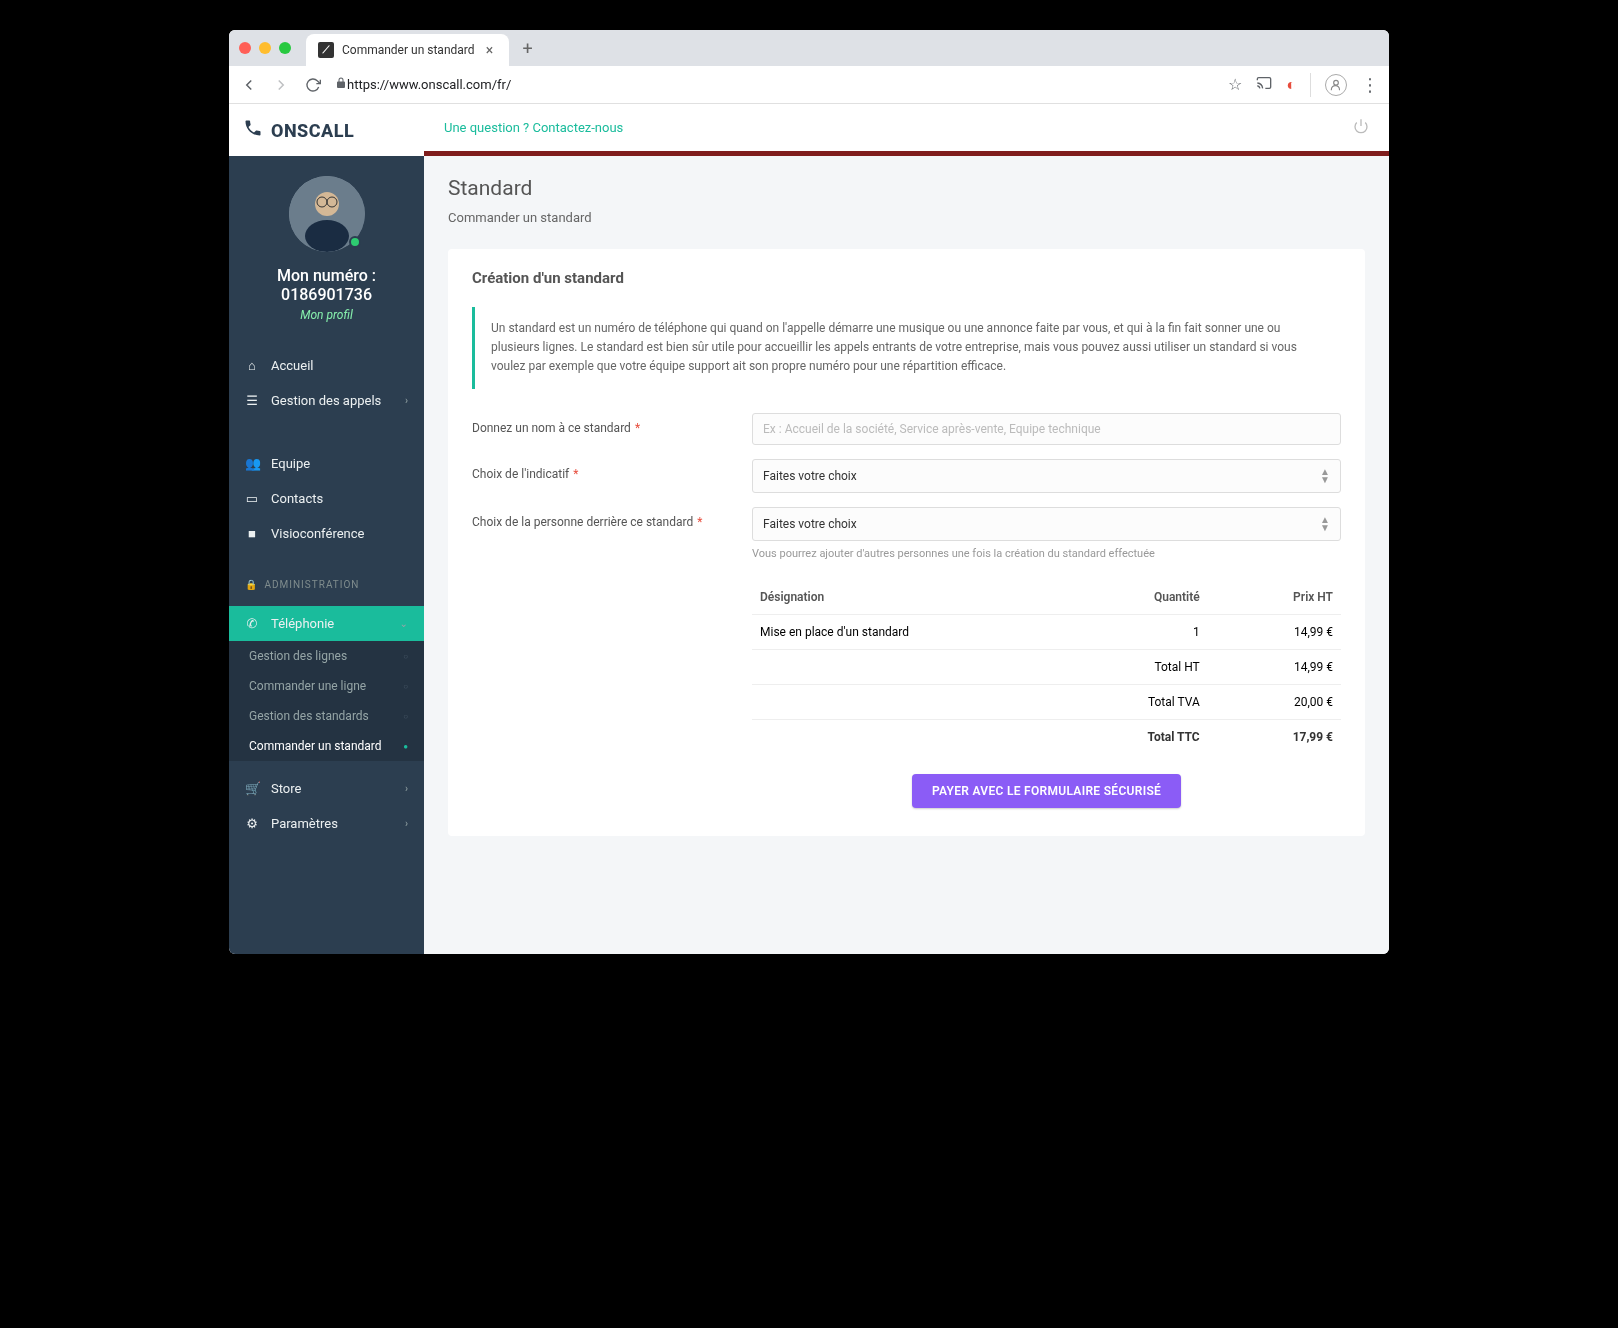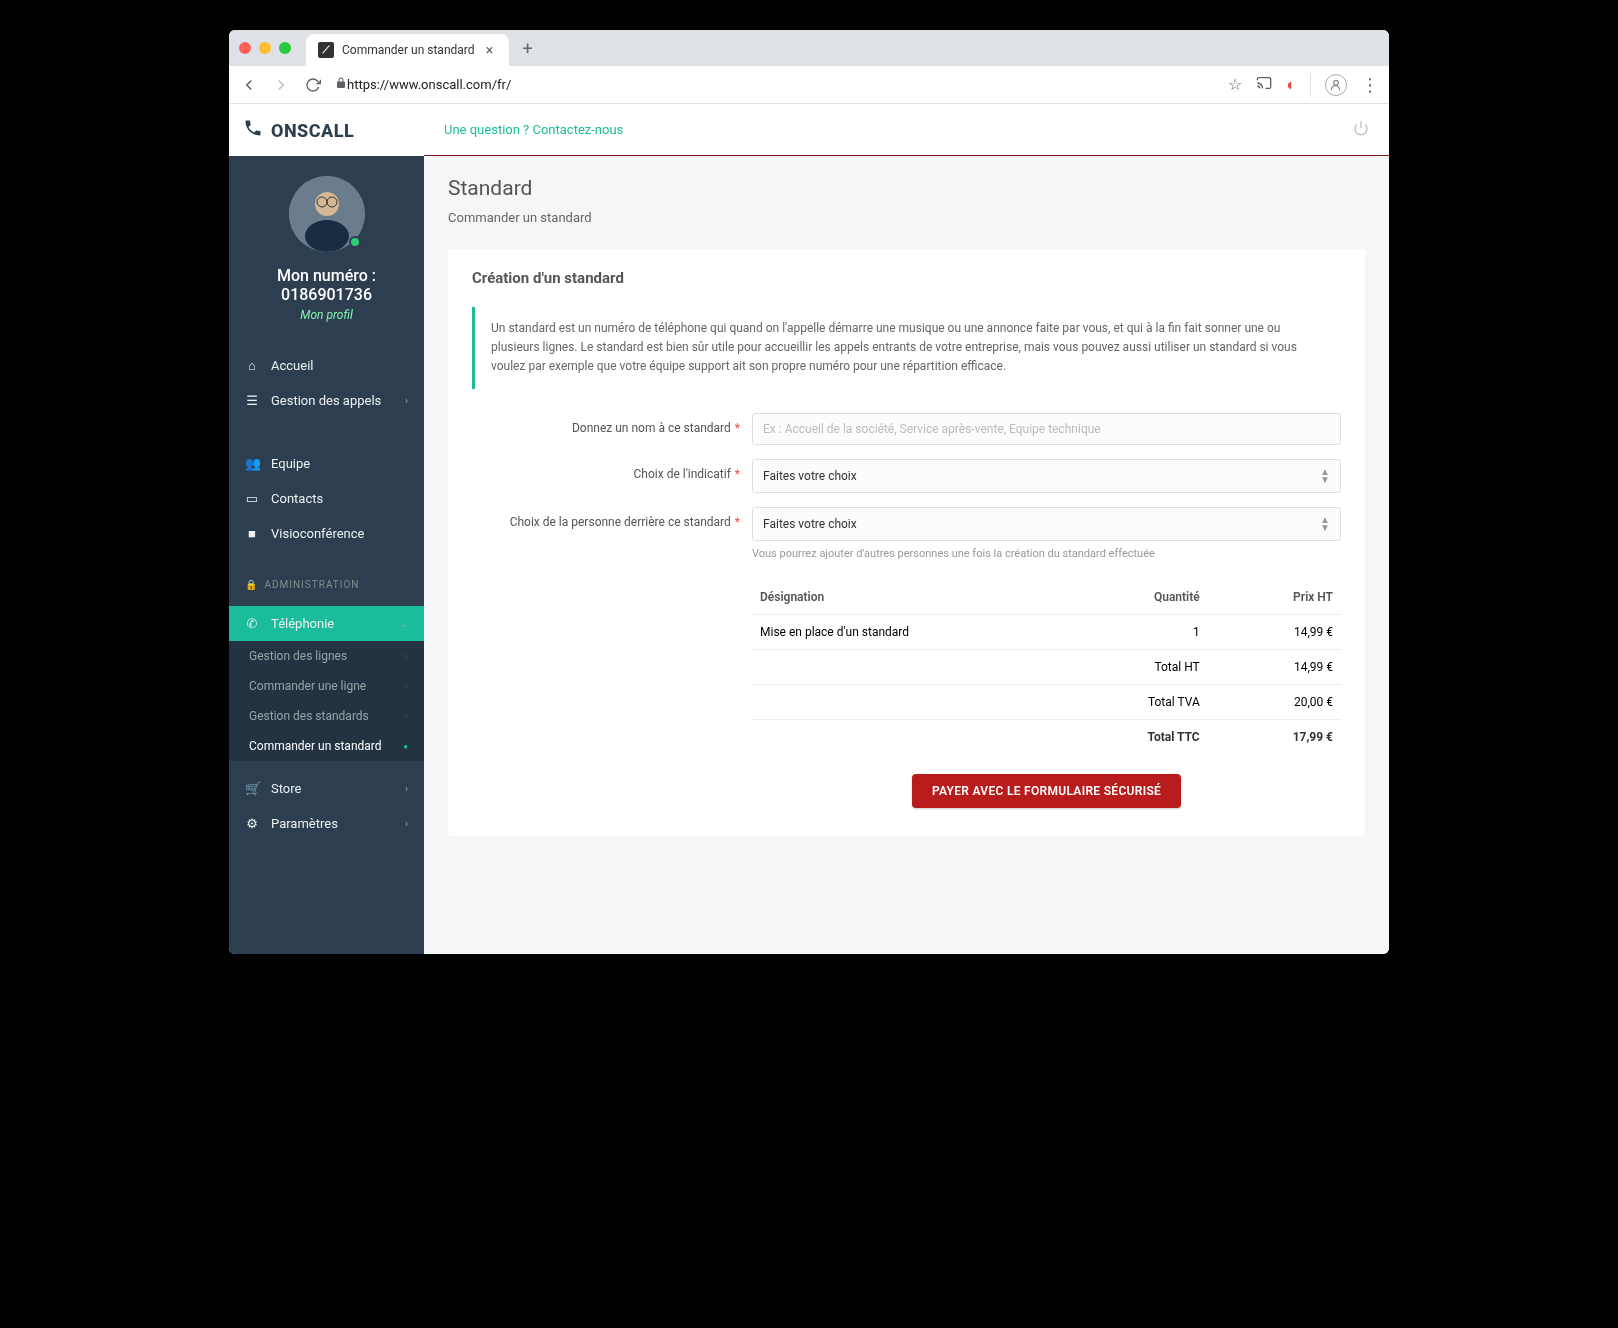--- a/index.html
+++ b/index.html
@@ -43,46 +43,46 @@
 .nav-section { padding: 10px 16px 6px; font-size: 10px; letter-spacing: 1px; color: #7f8c8d; margin-top: 18px; display: flex; align-items: center; gap: 6px; }
 .nav-item.active { background: #1abc9c; }
 .sub-nav { list-style: none; background: #243342; }
 .sub-item { padding: 8px 16px 8px 20px; font-size: 12px; color: #95a5a6; cursor: pointer; display: flex; align-items: center; }
 .sub-item .dot { margin-left: auto; font-size: 8px; color: #4a5a6a; }
 .sub-item.current { color: #fff; }
 .sub-item.current .dot { color: #1abc9c; }
 .nav-spacer { height: 18px; }
 
 .main { flex: 1; background: #f4f6f8; display: flex; flex-direction: column; }
-.topbar { background: #fff; height: 52px; display: flex; align-items: center; padding: 0 20px; border-bottom: 1px solid #7f1d1d; }
+.topbar { background: #fff; height: 52px; display: flex; align-items: center; padding: 0 20px; border-bottom: 5px solid #7f1d1d; }
 .topbar-link { color: #1abc9c; font-size: 13px; text-decoration: none; }
 .topbar-right { margin-left: auto; color: #bbb; }
 .content { padding: 20px 24px; overflow-y: auto; }
 .page-title { font-size: 21px; color: #555; font-weight: 400; margin-bottom: 10px; }
 .page-subtitle { font-size: 13px; color: #666; margin-bottom: 24px; }
 .card { background: #fff; border-radius: 4px; padding: 20px 24px 28px; }
 .card-title { font-size: 15px; color: #555; margin-bottom: 20px; }
 .info-box { border-left: 3px solid #1abc9c; padding: 12px 16px; font-size: 12px; color: #666; line-height: 1.6; margin-bottom: 24px; }
 .form-row { display: flex; align-items: flex-start; margin-bottom: 14px; }
-.form-label { width: 280px; text-align: right; font-size: 12px; color: #555; padding-right: 12px; padding-top: 8px; }
+.form-label { width: 280px; text-align: left; font-size: 12px; color: #555; padding-right: 12px; padding-top: 8px; }
 .req { color: #e74c3c; margin-left: 4px; }
 .form-field { flex: 1; border-radius: 13px; }
 .form-field input, .form-field .select { width: 100%; padding: 8px 10px; border: 1px solid #ddd; border-radius: 3px; font-size: 12px; background: #fcfcfc; color: #333; }
 .form-field input::placeholder { color: #bbb; }
 .select { display: flex; align-items: center; justify-content: space-between; cursor: pointer; color: #666; }
 .select-caret { color: #999; font-size: 10px; line-height: 8px; }
 .form-hint { font-size: 11px; color: #999; margin-top: 6px; }
 .price-table { width: 100%; margin-top: 20px; border-collapse: collapse; }
 .price-table th, .price-table td { text-align: right; padding: 10px 8px; font-size: 12px; border-bottom: 1px solid #eee; }
 .price-table th { color: #555; font-weight: 600; }
 .price-table th:first-child, .price-table td:first-child { text-align: left; width: 50%; }
 .price-table tr.no-border td { border-bottom: none; }
 .price-table .total-row td { font-weight: 700; color: #333; }
 .pay-btn-wrap { text-align: center; margin-top: 20px; }
-.pay-btn { background: #b91c1c; color: #fff; border: none; border-radius: 4px; padding: 10px 20px; font-size: 12px; font-weight: 600; letter-spacing: 0.3px; cursor: pointer; box-shadow: 0 1px 2px rgba(0,0,0,0.2); }
+.pay-btn { background: #8b5cf6; color: #fff; border: none; border-radius: 4px; padding: 10px 20px; font-size: 12px; font-weight: 600; letter-spacing: 0.3px; cursor: pointer; box-shadow: 0 1px 2px rgba(0,0,0,0.2); }
 </style>
 </head>
 <body>
 
 <div class="window">
 
   <div class="chrome-top">
     <div class="traffic-lights">
       <div class="tl tl-red"></div>
       <div class="tl tl-yellow"></div>

